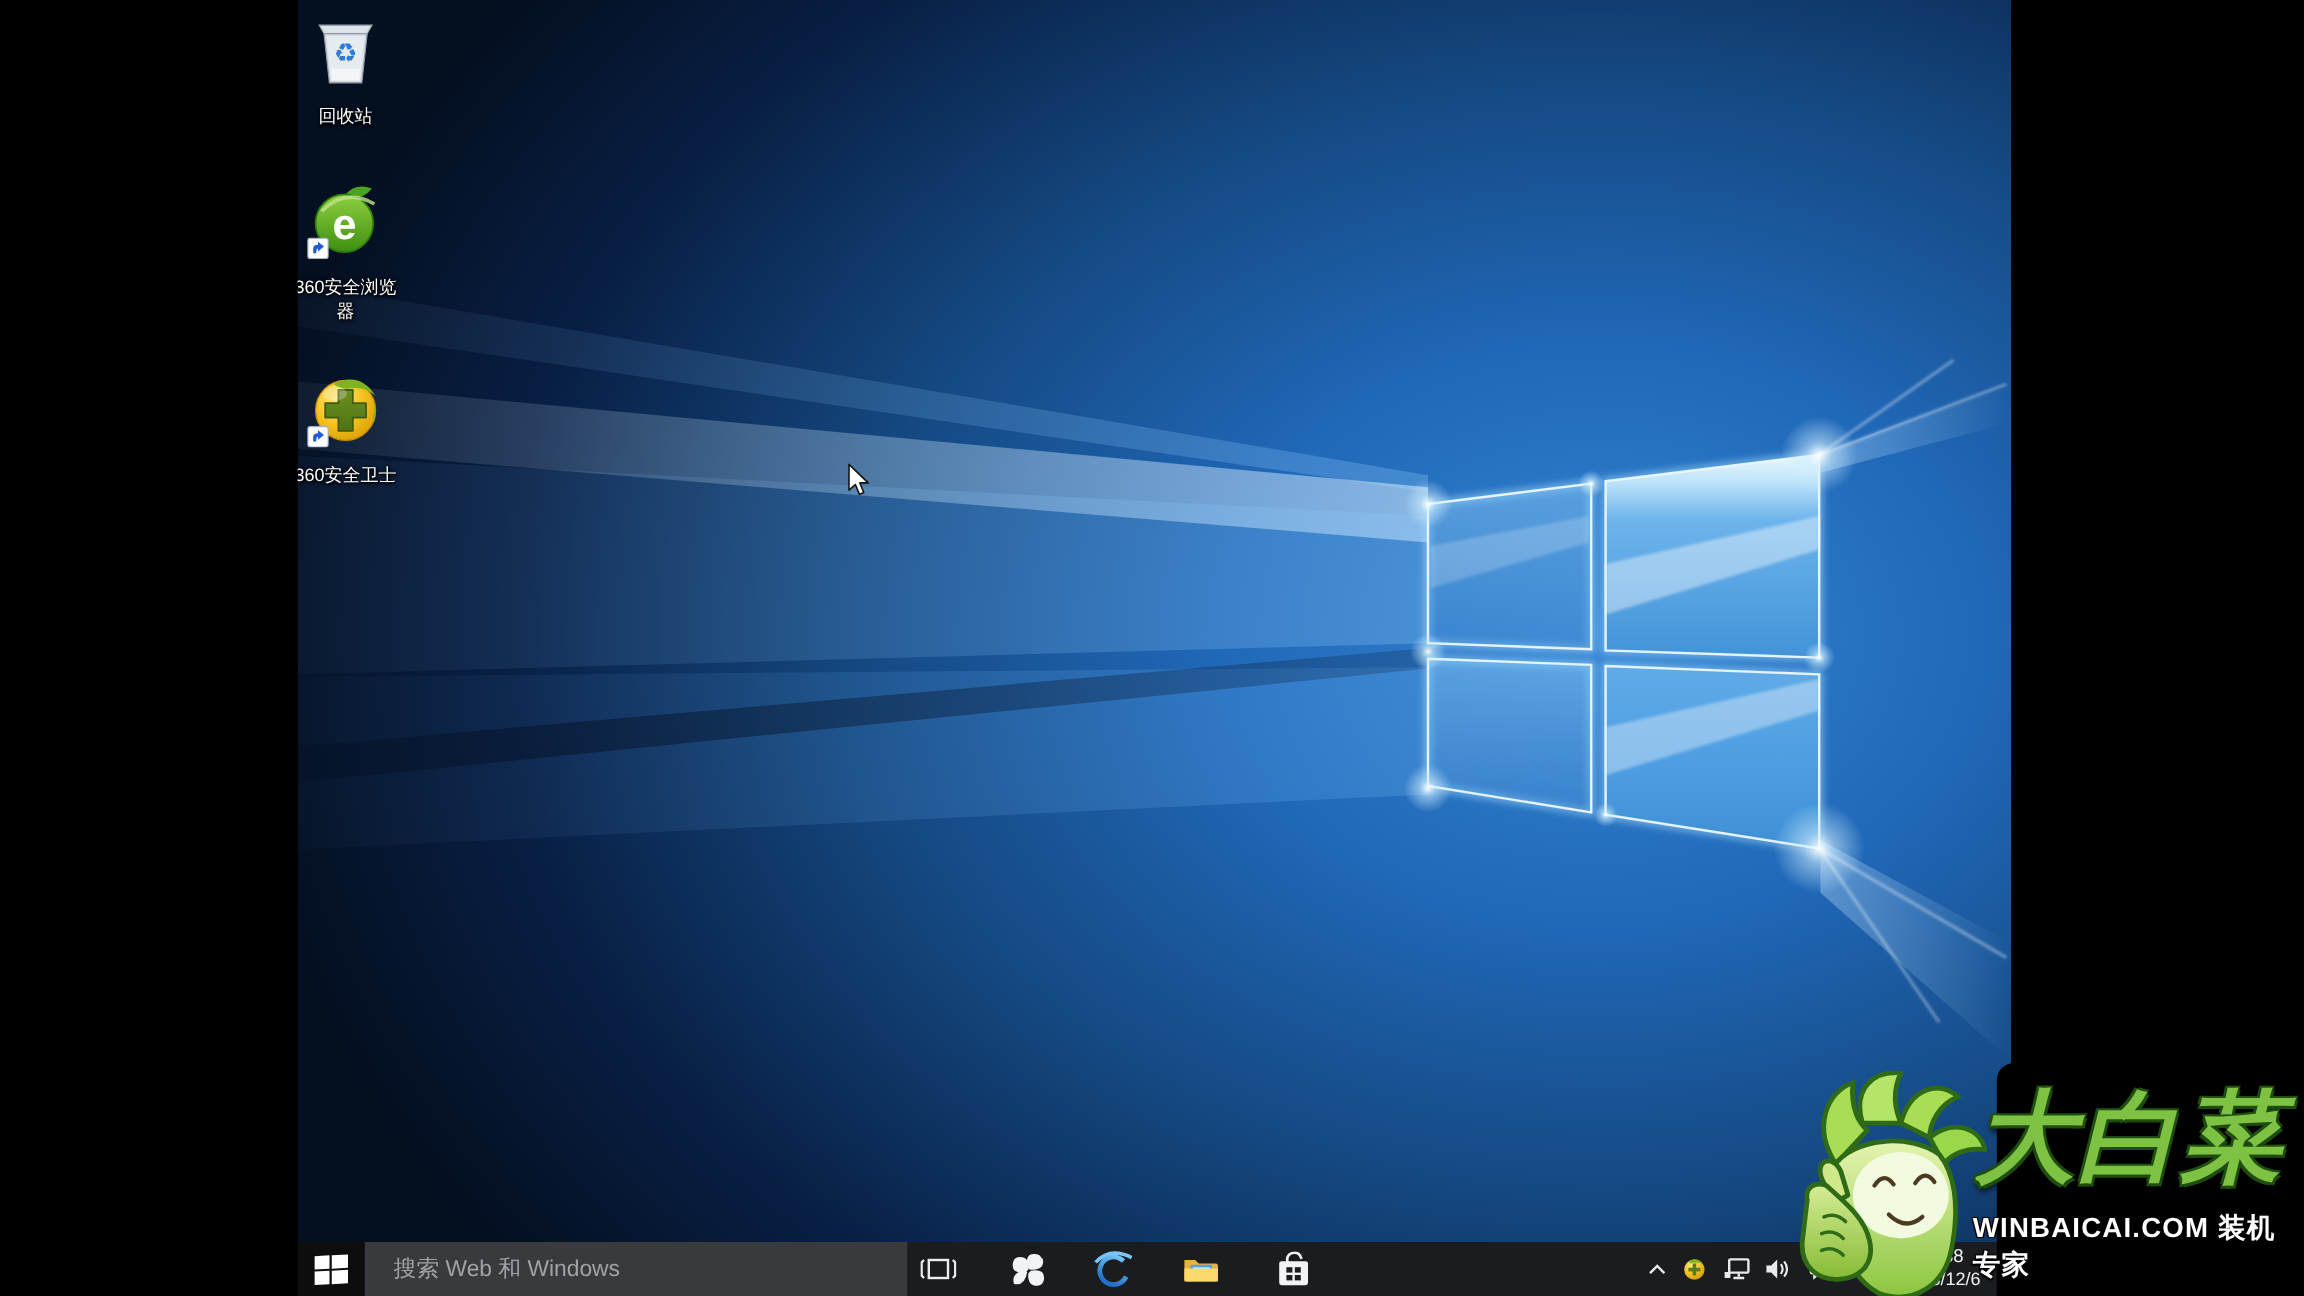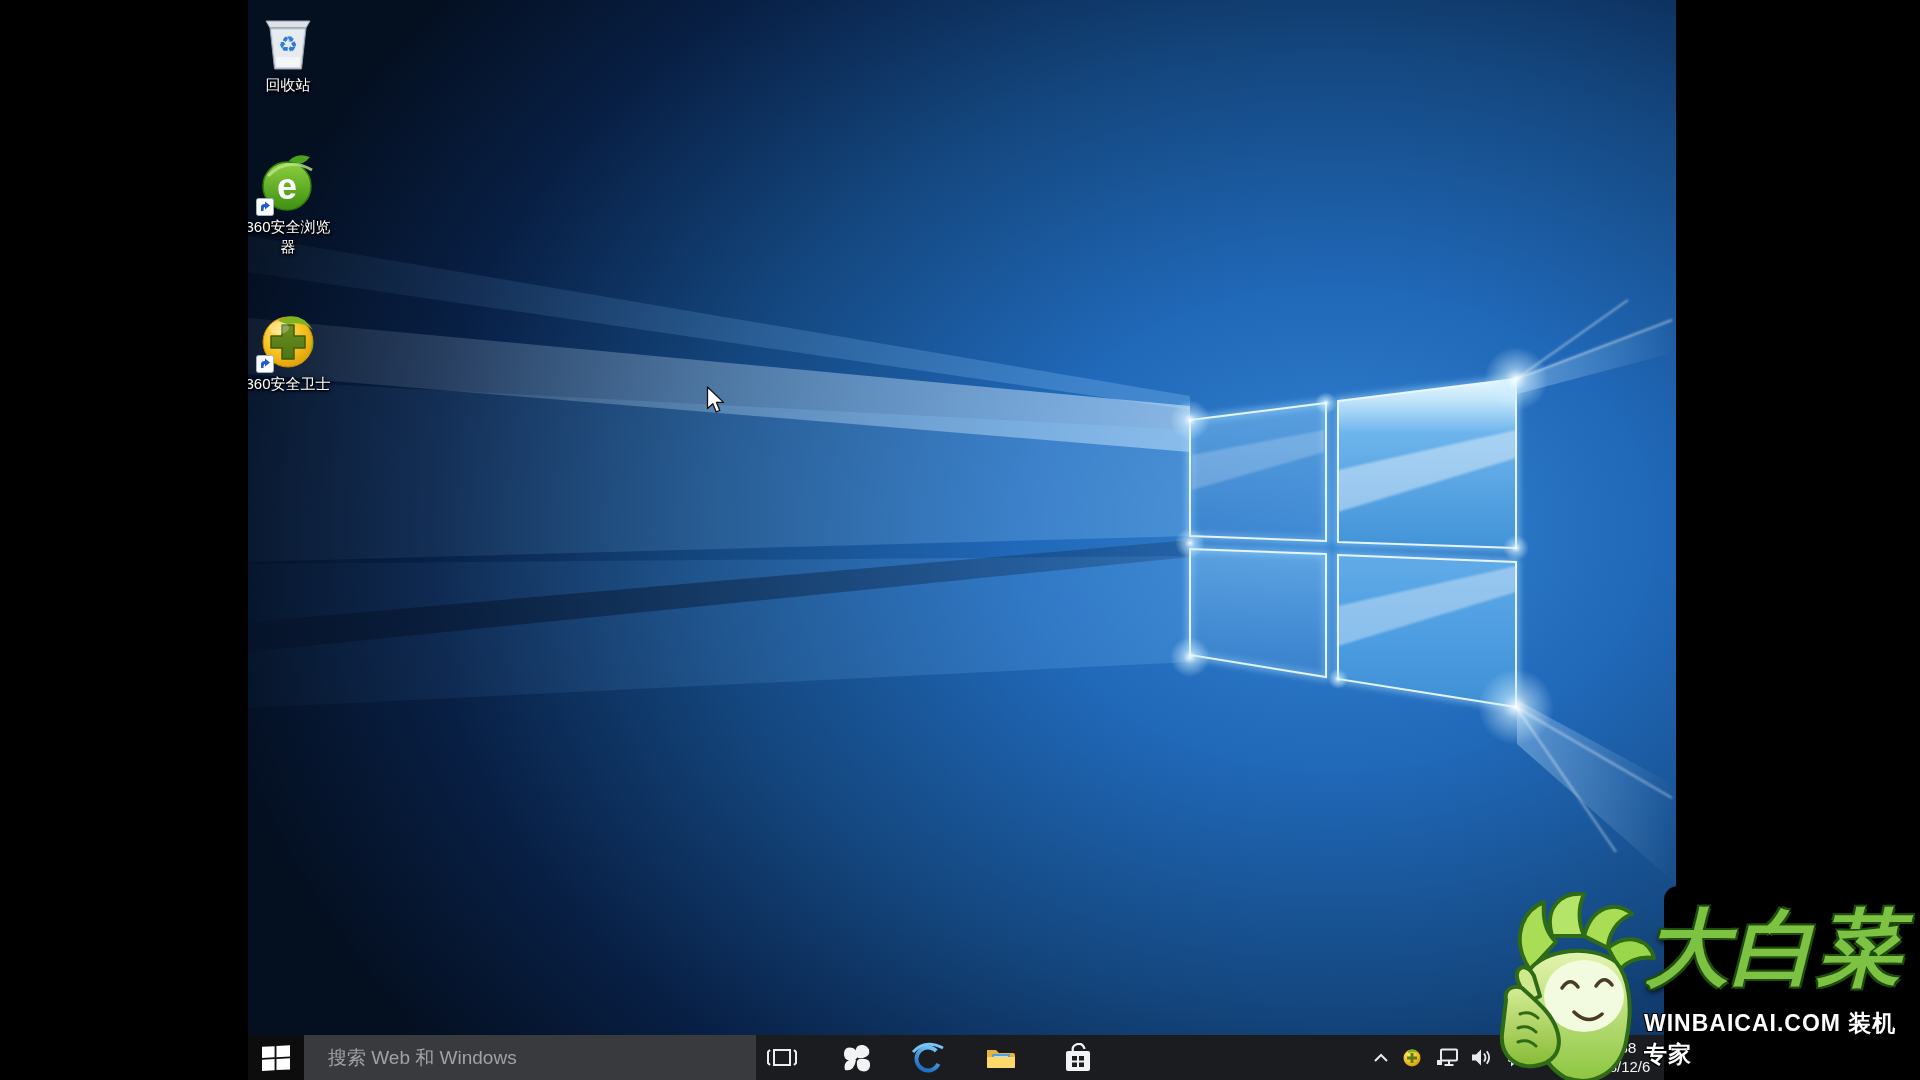--- a/index.html
+++ b/index.html
@@ -5,21 +5,21 @@
   html,body{margin:0;padding:0;background:#000;width:1920px;height:1080px;overflow:hidden;
             font-family:"Liberation Sans",sans-serif;-webkit-font-smoothing:antialiased;}
   .abs{position:absolute;}
   
   #frame{position:relative;width:1920px;height:1080px;background:#000;}
   #screen{position:absolute;left:248px;top:0;width:1428px;height:1080px;overflow:hidden;}
   #wallpaper{position:absolute;left:0;top:0;width:1428px;height:1080px;}
   
   .desk-icon{position:absolute;left:-4px;width:88px;text-align:center;cursor:default;}
   .di-iconwrap{position:relative;width:60px;height:60px;margin:0 auto;}
-  .di-label{margin-top:3px;font-size:15px;line-height:20px;color:#fff;
+  .di-label{margin-top:16px;font-size:15px;line-height:20px;color:#fff;
             text-shadow:0 1px 2px #000,0 0 4px rgba(0,0,0,.95),1px 1px 2px #000;}
   .badge{position:absolute;left:-2px;bottom:-2px;}
   
   #taskbar{position:absolute;left:0;bottom:0;width:1428px;height:45px;background:#1b1c20;}
   #start-btn{position:absolute;left:0;top:0;width:56px;height:45px;background:#0d0d0e;
              display:flex;align-items:center;justify-content:center;}
   #search-box{position:absolute;left:56px;top:0;width:452px;height:45px;background:#393a3d;}
   #search-box input{width:100%;height:100%;box-sizing:border-box;background:transparent;border:none;outline:none;
              padding-left:24px;font-size:19px;color:#cfd2d4;font-family:"Liberation Sans",sans-serif;}
   #search-box input::placeholder{color:#9fa3a6;opacity:1;}

